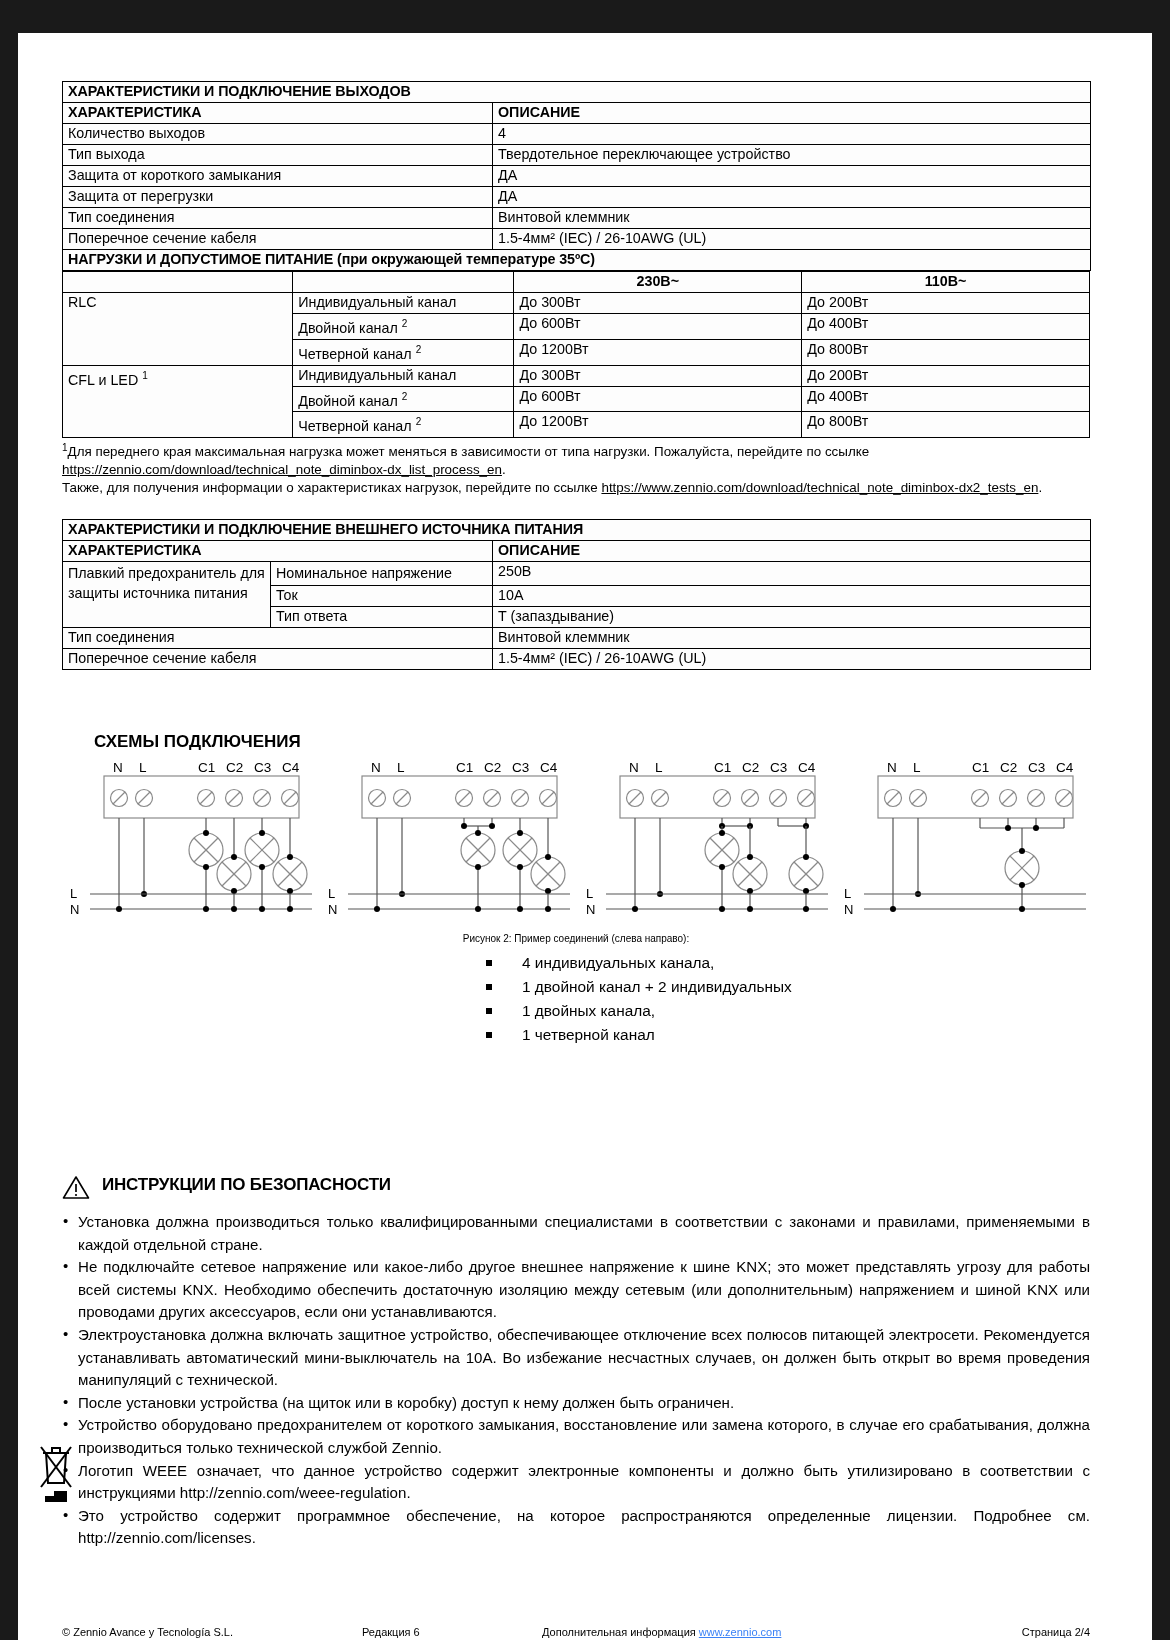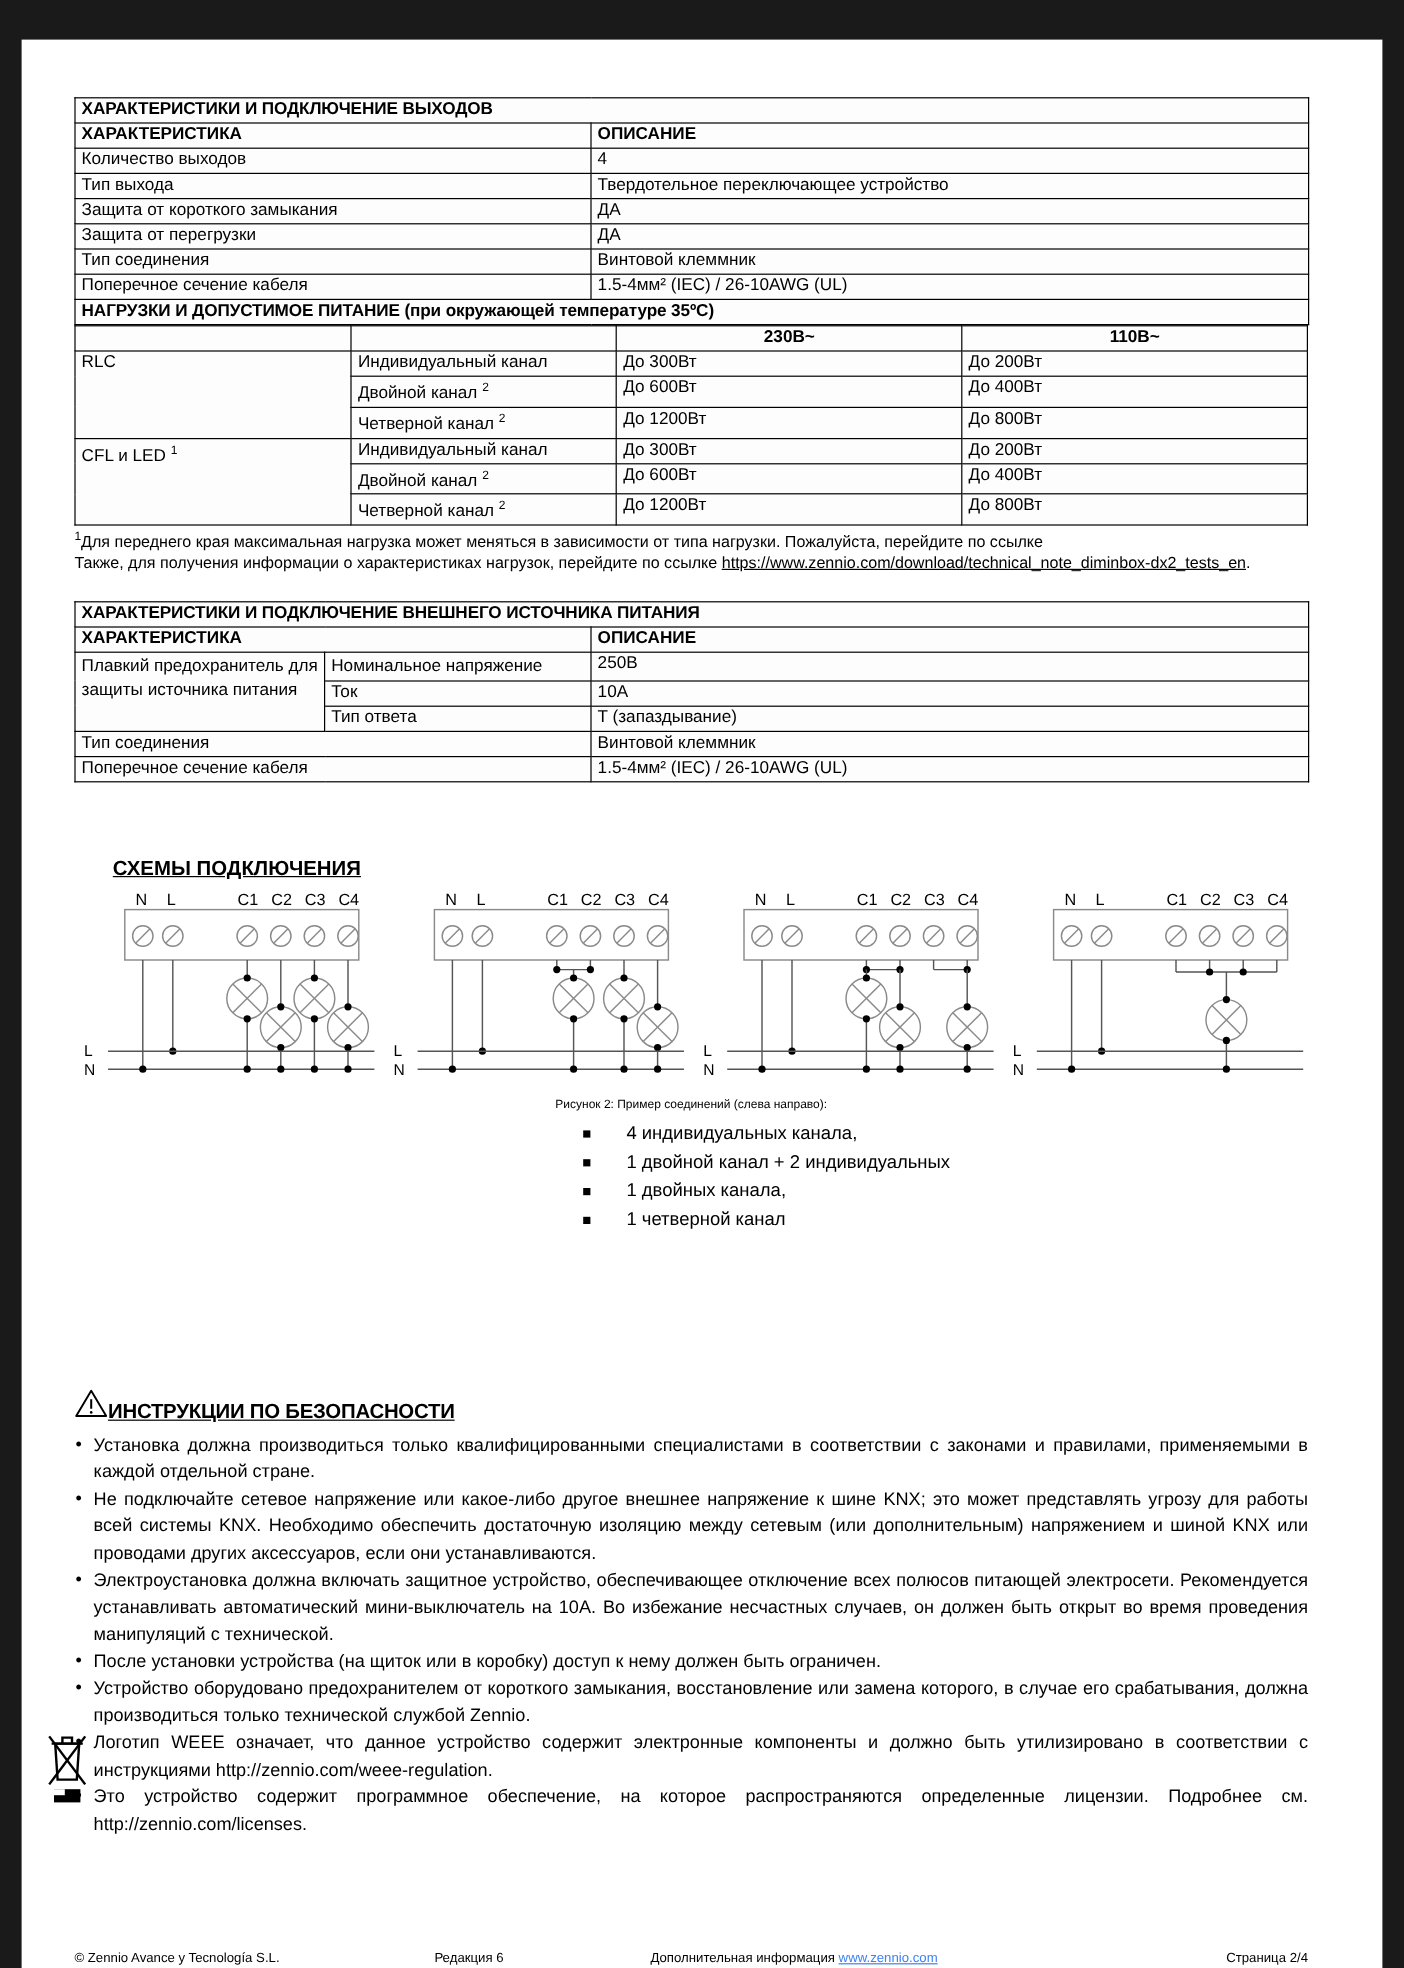--- a/index.html
+++ b/index.html
@@ -80,21 +80,20 @@
 
   .gap-lg { height: 36px; }
   .gap-md { height: 22px; }
 
   
   .diagrams-title {
     font-weight: bold;
     font-size: 17px;
     margin-left: 32px;
     margin-bottom: 6px;
-    text-decoration: underline;
   }
   .diagram-row {
     position: relative;
     width: 1028px;
     height: 172px;
   }
   .diagram-row svg { display: block; }
 
   .fig-caption {
     text-align: center;
@@ -116,23 +115,23 @@
     content: "";
     position: absolute;
     left: 424px; top: 9px;
     width: 6px; height: 6px;
     background: #000;
   }
 
   
   .safety-head {
     display: flex;
-    align-items: flex-end;
+    align-items: flex-start;
+    gap: 12px;
     margin-bottom: 7px;
-    text-decoration: underline;
   }
   .safety-head .warn-icon { flex: 0 0 auto; }
   .safety-title {
     font-weight: bold;
     font-size: 17px;
     letter-spacing: -0.2px;
   }
   ul.safety {
     list-style: none;
     margin: 0; padding: 0;
@@ -271,20 +270,21 @@
       <tr>
         <td class="cellpad"><span>Четверной канал</span> <sup>2</sup></td>
         <td class="cellpad">До 1200Вт</td>
         <td class="cellpad">До 800Вт</td>
       </tr>
     </tbody>
   </table>
 
   <div class="footnote">
     <p><sup>1</sup><span>Для переднего края максимальная нагрузка может меняться в зависимости от типа нагрузки. Пожалуйста, перейдите по ссылке</span></p>
+    <p><span class="ul">https://zennio.com/download/technical_note_diminbox-dx_list_process_en</span><span>.</span></p>
     <p class="fn-just"><span>Также, для получения информации о характеристиках нагрузок, перейдите по ссылке </span><span class="ul">https://www.zennio.com/download/technical_note_diminbox-dx2_tests_en</span><span>.</span></p>
   </div>
 
   <div class="gap-md"></div>
 
   <table class="spec">
     <colgroup>
           <col style="width:208px">
           <col style="width:222px">
           <col style="width:598px">

